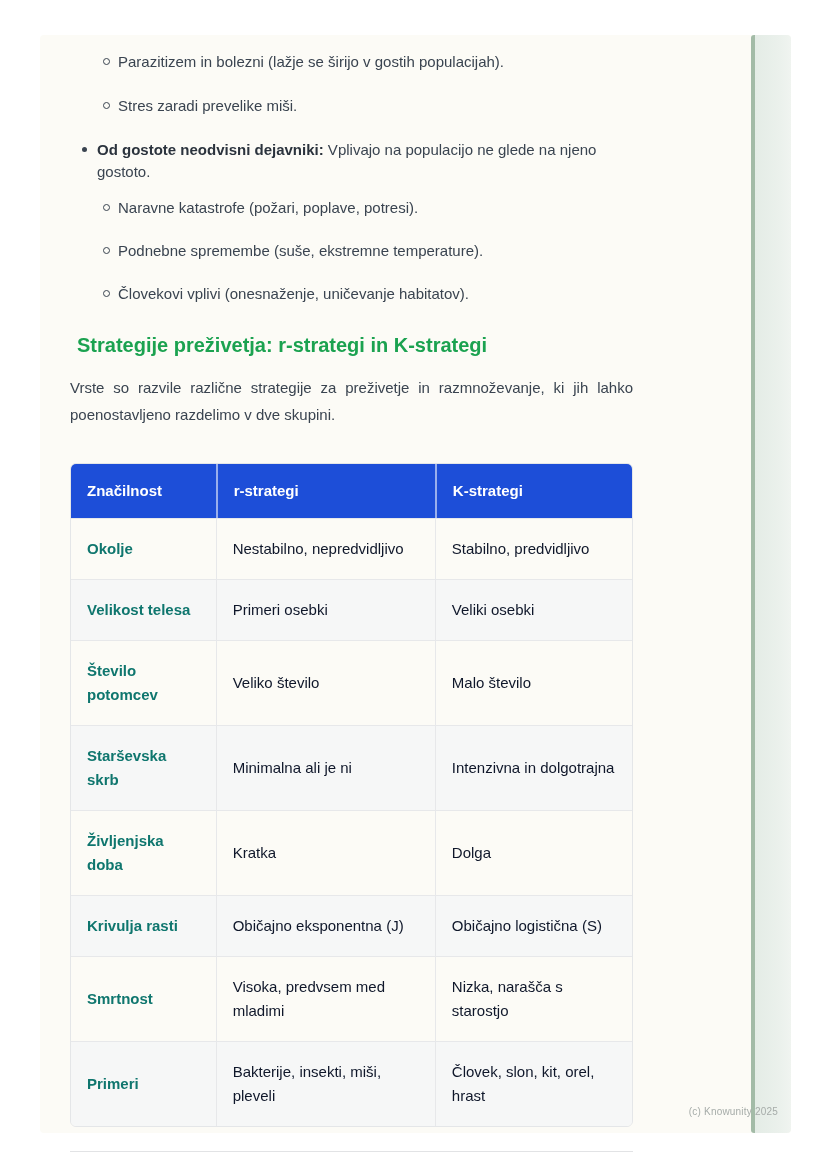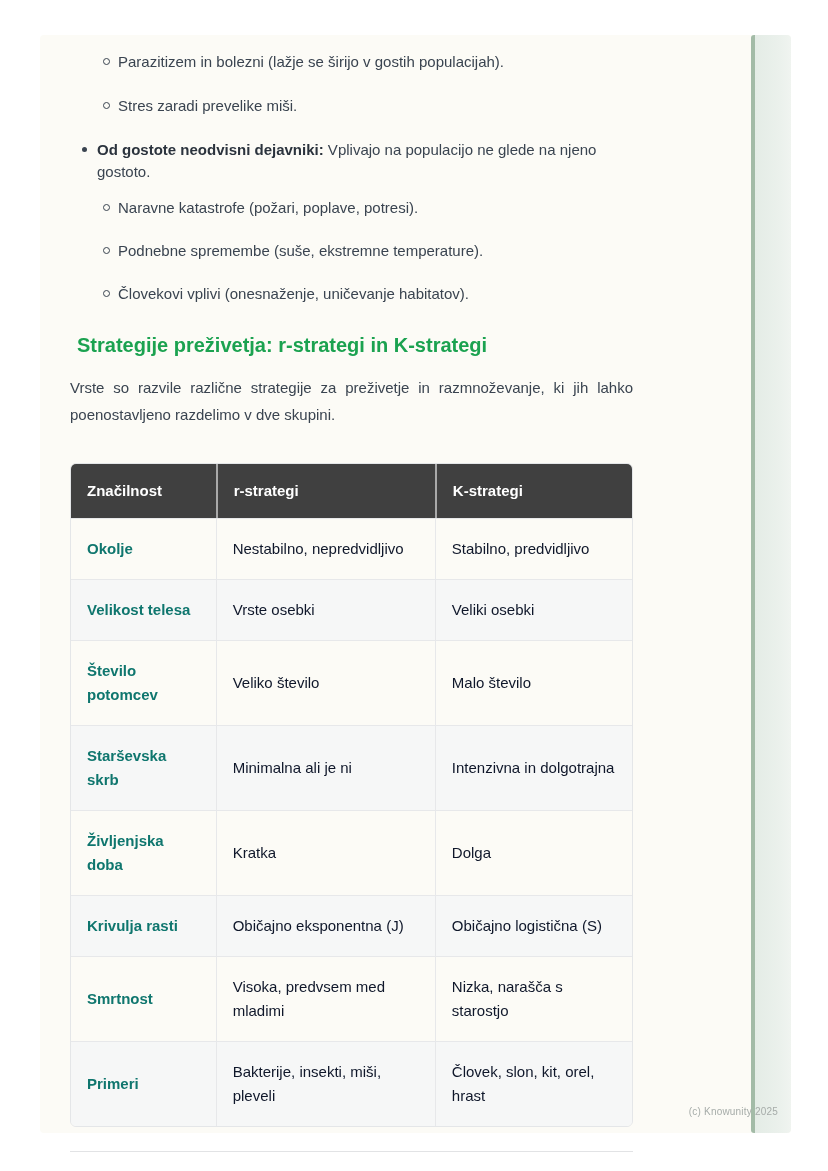--- a/index.html
+++ b/index.html
@@ -116,21 +116,21 @@
     overflow: hidden;
     border: 1px solid #e4e6e8;
   }
   table.compare {
     width: 100%;
     border-collapse: separate;
     border-spacing: 0;
     font-size: 15px;
   }
   table.compare thead th {
-    background: #404040;
+    background: #1d4ed8;
     color: #ffffff;
     font-weight: 700;
     text-align: left;
     padding: 18px 16px;
     line-height: 18px;
   }
   table.compare thead th + th {
     border-left: 2px solid rgba(255,255,255,0.55);
   }
   table.compare tbody td {
@@ -212,21 +212,21 @@
             </tr>
           </thead>
           <tbody>
             <tr>
               <td class="feature">Okolje</td>
               <td>Nestabilno, nepredvidljivo</td>
               <td>Stabilno, predvidljivo</td>
             </tr>
             <tr>
               <td class="feature">Velikost telesa</td>
-              <td>Vrste osebki</td>
+              <td>Primeri osebki</td>
               <td>Veliki osebki</td>
             </tr>
             <tr>
               <td class="feature">Število potomcev</td>
               <td>Veliko število</td>
               <td>Malo število</td>
             </tr>
             <tr>
               <td class="feature">Starševska skrb</td>
               <td>Minimalna ali je ni</td>

